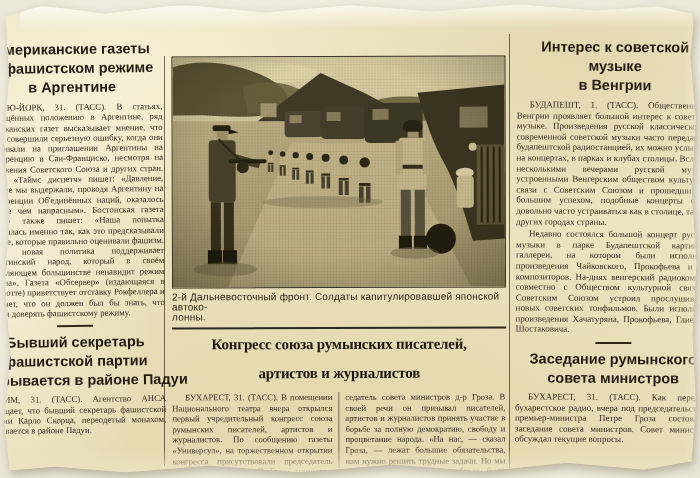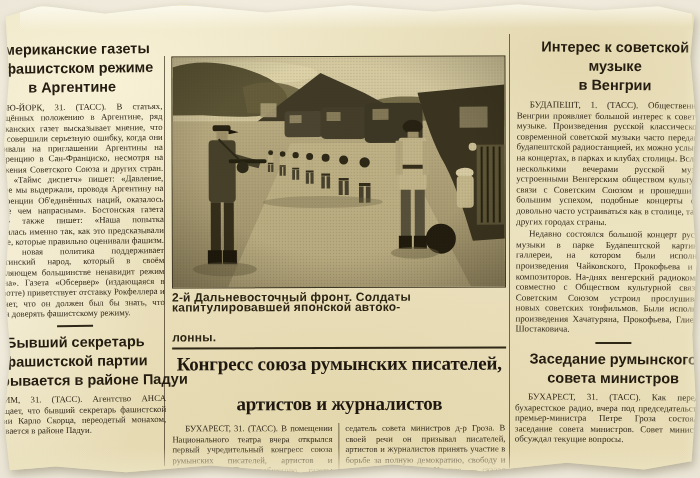--- a/index.html
+++ b/index.html
@@ -34,27 +34,27 @@
   .dash-divider{width:36px;height:2px;background:#2f2817;margin:7px auto 6px auto;}
   .headline-sm{font-family:"Liberation Sans",sans-serif;font-weight:bold;color:#241c10;
     font-size:14.5px;line-height:19px;text-align:center;white-space:nowrap;}
   
   .col-left{position:absolute;left:-16px;top:40px;width:180px;transform:rotate(-.7deg);}
   .col-left .body-text{font-size:8.8px;line-height:10.3px;}
   
   .center-col{position:absolute;left:172px;top:56px;width:334px;transform:rotate(-.15deg);}
   .photo-frame{border:1px solid #3d3524;background:#b7ab82;box-shadow:0 0 0 2px rgba(236,227,193,.6) inset;}
   .photo-frame svg{display:block;width:332px;height:230px;}
-  .caption{margin-top:4px;font-family:"Liberation Sans",sans-serif;font-weight:bold;
-    font-size:12px;line-height:10px;color:#2c2414;letter-spacing:.2px;}
-  .caption-row2{display:flex;justify-content:space-between;margin-top:20px;}
+  .caption{margin-top:4px;font-family:"Liberation Sans",sans-serif;font-weight:normal;
+    font-size:10px;line-height:10px;color:#2c2414;letter-spacing:.2px;}
+  .caption-row2{display:flex;justify-content:space-between;}
   .caption-credit{letter-spacing:1px;}
   .caption-rule{height:2px;background:#2f2817;margin:5px 0 3px 0;}
   .headline-xl{font-family:"Liberation Serif",serif;font-weight:bold;color:#1f1810;
-    font-size:19px;line-height:24px;text-align:center;letter-spacing:-.2px;white-space:nowrap;margin-top:3px;}
+    font-size:15px;line-height:24px;text-align:center;letter-spacing:-.2px;white-space:nowrap;margin-top:3px;}
   .congress-cols{display:flex;margin-top:7px;}
   .congress-cols .ccol{width:160px;}
   .ccol-rule{width:1px;background:rgba(70,58,36,.7);margin:0 6px;}
   .ccol .body-text{font-size:8.6px;line-height:10.6px;}
   
   .col-right{position:absolute;left:516px;top:38px;width:196px;transform:rotate(.35deg);}
   .col-right .body-text{font-size:9px;line-height:10.6px;}
   
   .bottom-fade{position:absolute;left:0;right:0;bottom:0;height:30px;z-index:5;
     background:linear-gradient(180deg,rgba(235,226,192,0),rgba(235,226,192,.95) 85%);}
@@ -200,21 +200,21 @@
       </div>
       <div class="caption">
         <div>2-й Дальневосточный фронт. Солдаты капитулировавшей японской автоко-</div>
         <div class="caption-row2">
           <span>лонны.</span>
         </div>
       </div>
       <div class="caption-rule"></div>
       <div>
         <div class="headline-xl">Конгресс союза румынских писателей,</div>
-        <div class="headline-xl" style="margin-top:16px;">артистов и журналистов</div>
+        <div class="headline-xl" style="margin-top:5px;">артистов и журналистов</div>
         <div class="congress-cols">
           <div class="ccol">
             <div class="body-text">
                   <p>БУХАРЕСТ, 31. (ТАСС). В помещении Национального театра вчера открылся первый учредительный конгресс союза румынских писателей, артистов и журналистов. По сообщению газеты «Универсул», на торжественном открытии конгресса присутствовали председатель совета министров д-р П. Гроза, министры Войтек, Галачану, Константинеску и другие.</p>
                 </div>
           </div>
           <div class="ccol-rule"></div>
           <div class="ccol">
             <div class="body-text">
                   <p style="text-indent:0;">седатель совета министров д-р Гроза. В своей речи он призывал писателей, артистов и журналистов принять участие в борьбе за полную демократию, свободу и процветание народа. «На нас, — сказал Гроза, — лежат большие обязательства, нам нужно решить трудные задачи. Но мы не боимся трудностей, и как бы ни были тяжелы стоящие задачи.</p>

